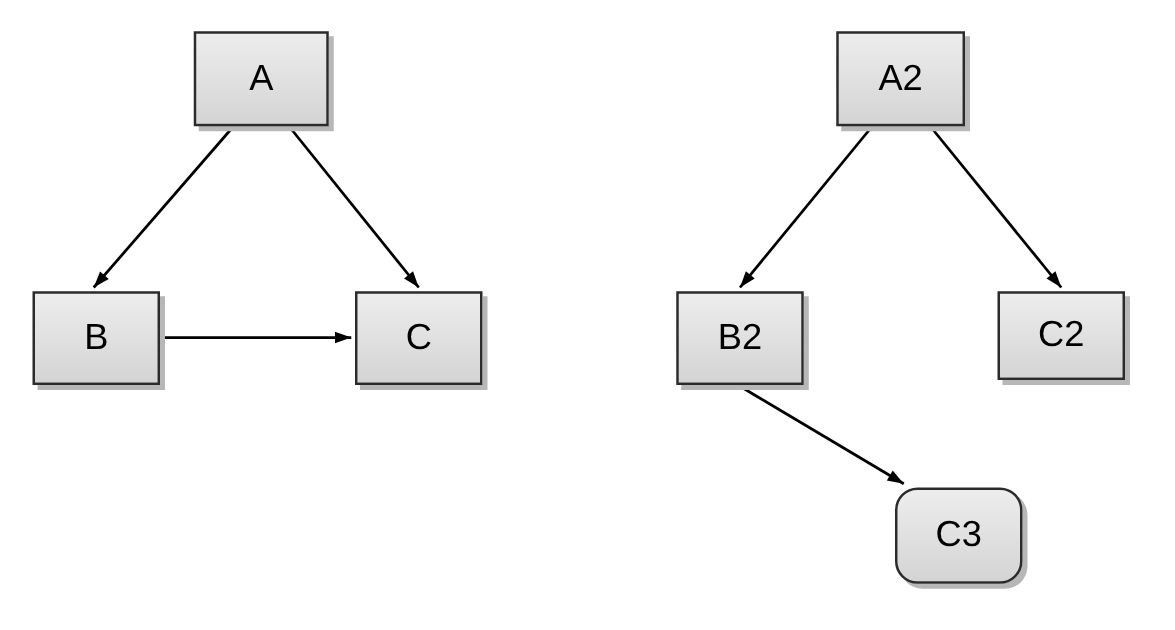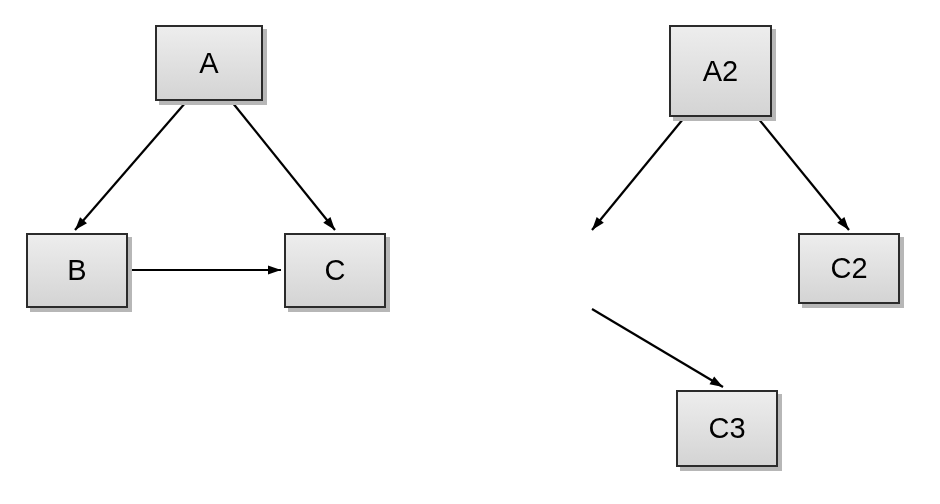--- a/index.html
+++ b/index.html
@@ -62,22 +62,25 @@
     </svg>
 <div class="node" style="left: 155px; top: 25px; width: 108px; height: 76px; border-color: rgb(43, 43, 43); background: linear-gradient(rgb(237, 237, 237) 0%, rgb(212, 212, 212) 100%); box-shadow: rgb(183, 183, 183) 4px 4px 0px 0px;">
       <span>A</span>
     </div>
     <div class="node" style="left: 26px; top: 233px; width: 102px; height: 75px; border-color: rgb(43, 43, 43); background: linear-gradient(rgb(237, 237, 237) 0%, rgb(212, 212, 212) 100%); box-shadow: rgb(183, 183, 183) 4px 4px 0px 0px;">
       <span>B</span>
     </div>
     <div class="node" style="left: 284px; top: 233px; width: 102px; height: 75px; border-color: rgb(43, 43, 43); background: linear-gradient(rgb(237, 237, 237) 0%, rgb(212, 212, 212) 100%); box-shadow: rgb(183, 183, 183) 4px 4px 0px 0px;">
       <span>C</span>
     </div>
-    <div class="node" style="left: 669px; top: 25px; width: 103px; height: 92px; border-color: rgb(43, 43, 43); background: linear-gradient(rgb(237, 237, 237) 0%, rgb(212, 212, 212) 100%); box-shadow: rgb(183, 183, 183) 4px 4px 0px 0px; text-align: right;">
+    <div class="node" style="left: 669px; top: 25px; width: 103px; height: 76px; border-color: rgb(43, 43, 43); background: linear-gradient(rgb(237, 237, 237) 0%, rgb(212, 212, 212) 100%); box-shadow: rgb(183, 183, 183) 4px 4px 0px 0px; text-align: right;">
       <span>A2</span>
+    </div>
+    <div class="node" style="left: 541px; top: 233px; width: 102px; height: 75px; border-color: rgb(43, 43, 43); background: linear-gradient(rgb(237, 237, 237) 0%, rgb(212, 212, 212) 100%); box-shadow: rgb(183, 183, 183) 4px 4px 0px 0px;">
+      <span>B2</span>
     </div>
     <div class="node" style="left: 798px; top: 233px; width: 102px; height: 71px; border-color: rgb(43, 43, 43); background: linear-gradient(rgb(237, 237, 237) 0%, rgb(212, 212, 212) 100%); box-shadow: rgb(183, 183, 183) 4px 4px 0px 0px;">
       <span>C2</span>
     </div>
-    <div class="node" style="left: 676px; top: 390px; width: 102px; height: 77px; border-color: rgb(43, 43, 43); background: linear-gradient(rgb(237, 237, 237) 0%, rgb(212, 212, 212) 100%); box-shadow: rgb(183, 183, 183) 4px 4px 0px 0px;">
+    <div class="node" style="left: 716px; top: 390px; width: 102px; height: 77px; border-color: rgb(43, 43, 43); background: linear-gradient(rgb(237, 237, 237) 0%, rgb(212, 212, 212) 100%); box-shadow: rgb(183, 183, 183) 4px 4px 0px 0px; border-radius: 18px;">
       <span>C3</span>
     </div>
   </div>
 
 </body></html>

